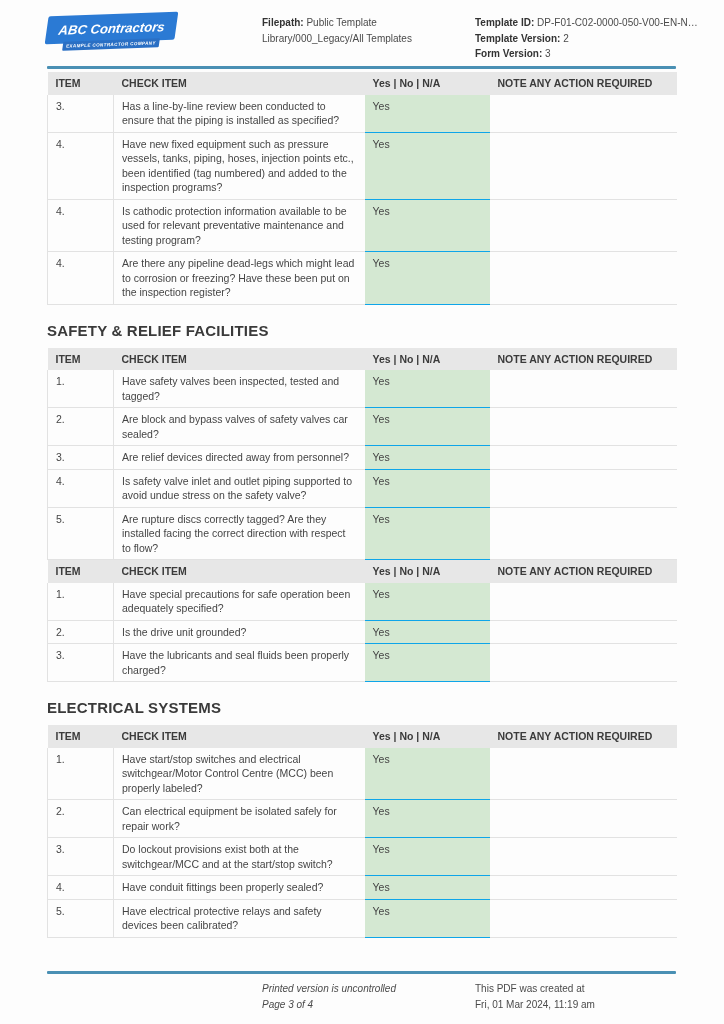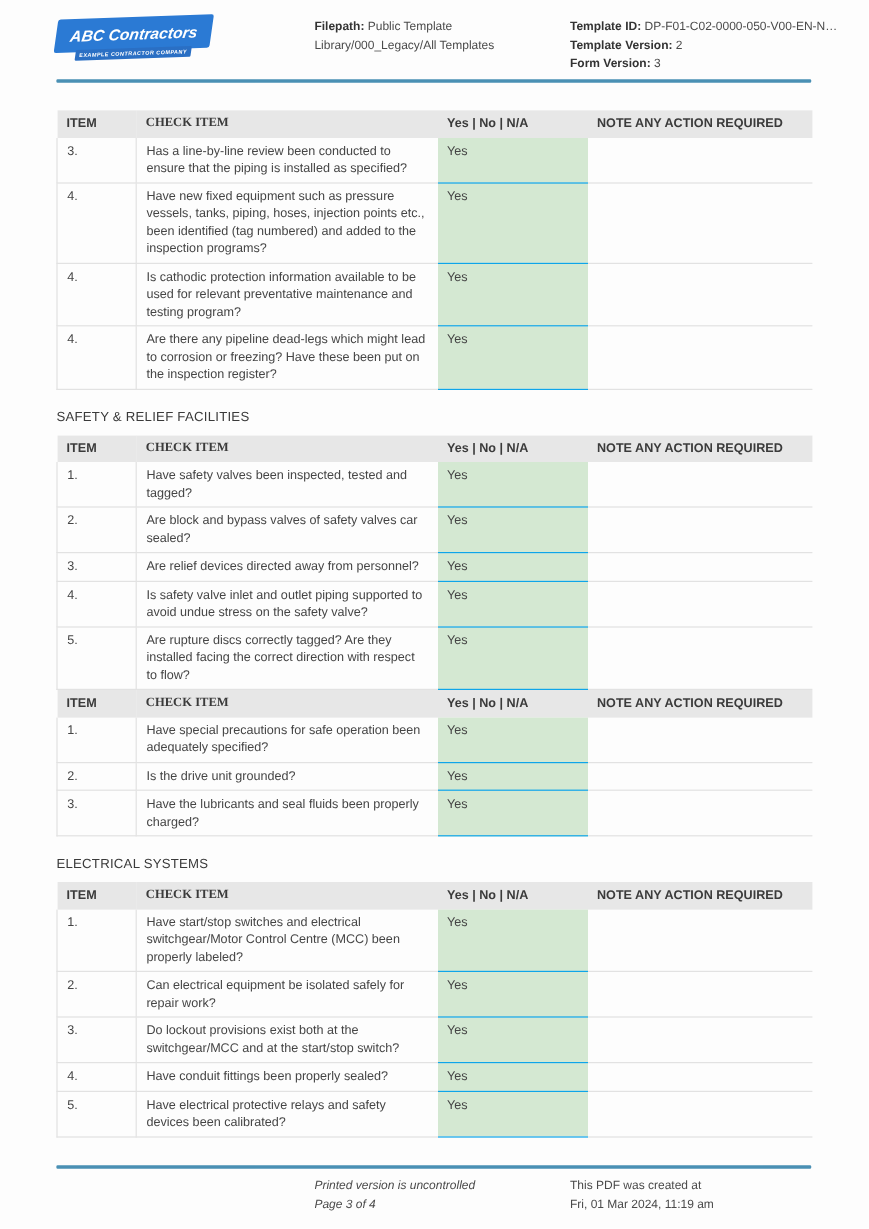--- a/index.html
+++ b/index.html
@@ -39,27 +39,27 @@
   .hdr-block b{ color:#333333; }
   .hdr-filepath{ left:262px; width:205px; }
   .hdr-template{ left:475px; width:240px; }
 
   .rule{ position:absolute; left:47px; width:629px; height:3px;
          background:var(--accent); border-radius:1px; }
   .rule-top{ top:66px; }
   .rule-bottom{ top:971px; }
 
   
-  .content{ position:absolute; top:92px; left:47px; width:629px; }
+  .content{ position:absolute; top:72px; left:47px; width:629px; }
   .section-title{
-    font-size:11px; font-weight:normal; color:#3a3a3a;
+    font-size:15px; font-weight:bold; color:#3a3a3a;
     margin:17px 0 9px; letter-spacing:0.2px;
   }
   table.checklist{ width:100%; border-collapse:collapse; table-layout:fixed; }
-  .col-item{ width:66px; } .col-check{ width:251px;font-family:Liberation Serif, serif; }
+  .col-item{ width:66px; } .col-check{ width:251px; }
   .col-answer{ width:125px; } .col-note{ width:187px;margin-left:11px; }
   table.checklist th{
     background:var(--header-bg); font-size:10.5px; font-weight:bold;
     color:#3b3b3b; text-align:left; padding:4px 8px; line-height:14.5px;
   }
   table.checklist td{
     font-size:10.5px; line-height:14.5px; padding:4px 8px;
     vertical-align:top; color:var(--text);
   }
   td.cell-item{ border-left:1px solid var(--border); border-right:1px solid var(--border);

